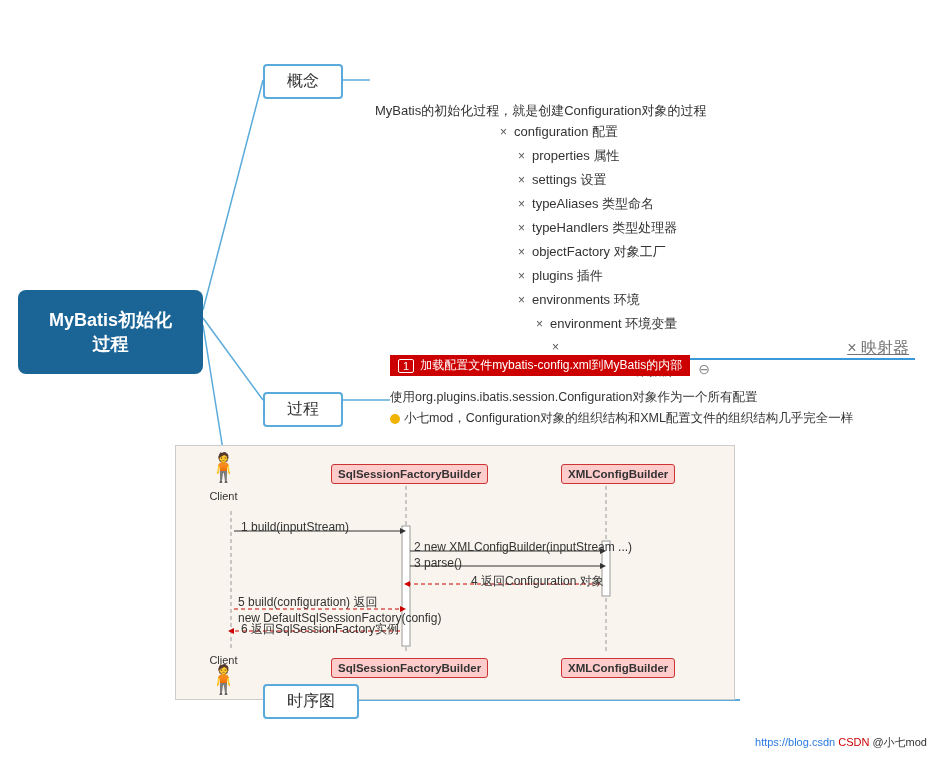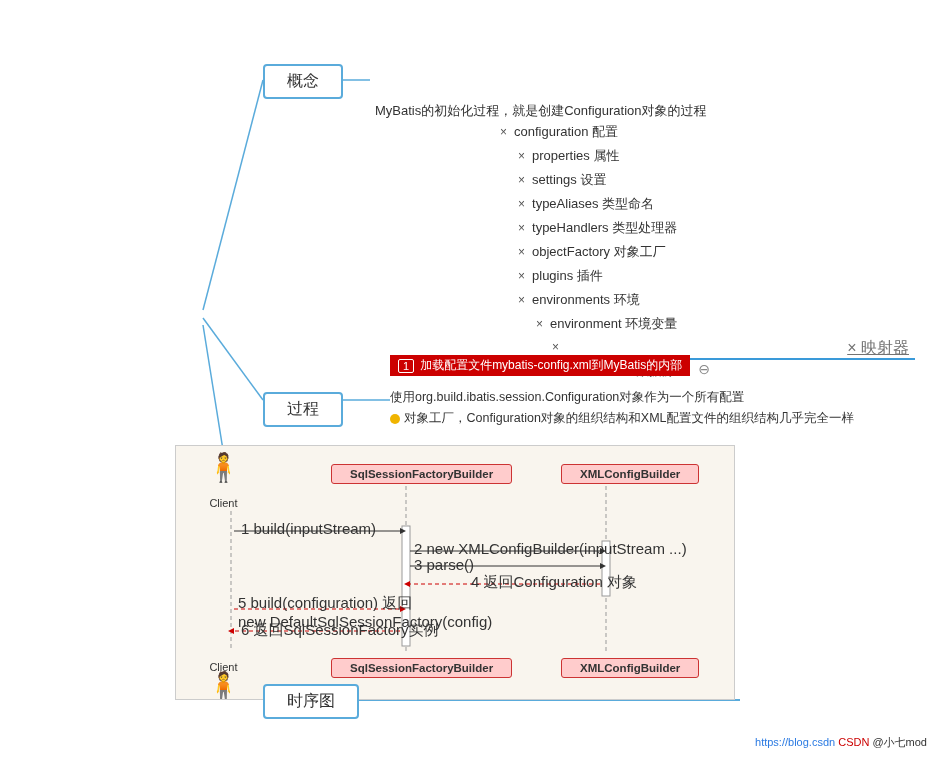--- a/index.html
+++ b/index.html
@@ -125,39 +125,39 @@
       font-size: 12px;
       color: #333;
     }
     .actor-figure {
       font-size: 28px;
       line-height: 1;
       color: #333;
     }
     .actor-label {
       font-size: 11px;
-      margin-top: 15px;
+      margin-top: 8px;
     }
     
     .lifeline-box {
       position: absolute;
       background: #ffcccc;
       border: 1.5px solid #cc3333;
       border-radius: 3px;
-      padding: 3px 18px;
+      padding: 3px 6px;
       font-size: 11.5px;
       font-weight: bold;
       color: #333;
       text-align: center;
       white-space: nowrap;
     }
     
     .seq-msg {
       position: absolute;
-      font-size: 15px;
+      font-size: 12px;
       color: #333;
       white-space: nowrap;
     }
     
     .watermark {
       position: absolute;
       bottom: 8px;
       right: 12px;
       font-size: 11px;
       color: #999;
@@ -192,20 +192,23 @@
 
     <circle cx="313" cy="80" r="5" fill="none" stroke="#5aabdb" stroke-width="1.5"></circle>
 
     <line x1="313" y1="400" x2="390" y2="400" stroke="#5aabdb" stroke-width="1.5"></line>
     <circle cx="313" cy="400" r="5" fill="none" stroke="#5aabdb" stroke-width="1.5"></circle>
 
     <line x1="313" y1="700" x2="740" y2="700" stroke="#5aabdb" stroke-width="2"></line>
     <circle cx="313" cy="700" r="5" fill="none" stroke="#5aabdb" stroke-width="1.5"></circle>
   </svg>
 
+  <div class="center-node">
+    <span>MyBatis初始化过程</span>
+  </div>
 
   <div class="branch-node" style="left:263px; top:64px;">
     <span>概念</span>
   </div>
 
   <div class="content-box" style="left:375px; top:68px;margin-top:32px;">
     <span>MyBatis的初始化过程，就是创建Configuration对象的过程</span>
   </div>
 
   <div class="content-box" style="left:500px; top:120px; line-height:1.85;">
@@ -273,25 +276,25 @@
       <div class="process-header">
         <span style="background:#c00; color:#fff; border:1px solid #fff; border-radius:2px; padding:0 4px; font-size:11px;">1</span>
         <span>加载配置文件mybatis-config.xml到MyBatis的内部</span>
       </div>
 
       <span style="font-size:14px; color:#888; cursor:pointer;">⊖</span>
     </div>
 
     <div class="process-text">
       <div>
-        <span>使用org.build.ibatis.session.Configuration对象作为一个所有配置</span>
+        <span>使用org.plugins.ibatis.session.Configuration对象作为一个所有配置</span>
       </div>
       <div style="display:flex;align-items:center;">
         <span class="yellow-dot" style="display:inline-block;width:10px;height:10px;background:#f0b400;border-radius:50%;margin-right:4px;flex-shrink:0;"></span>
-        <span>对象工厂，Configuration对象的组织结构和XML配置文件的组织结构几乎完全一样</span>
+        <span>小七mod，Configuration对象的组织结构和XML配置文件的组织结构几乎完全一样</span>
       </div>
     </div>
   </div>
 
   <div class="seq-diagram">
     <div class="seq-inner">
 
       <svg width="560" height="255" style="position:absolute;top:0;left:0;">
 
         <line x1="55" y1="65" x2="55" y2="205" stroke="#999" stroke-width="1" stroke-dasharray="4,3"></line>

